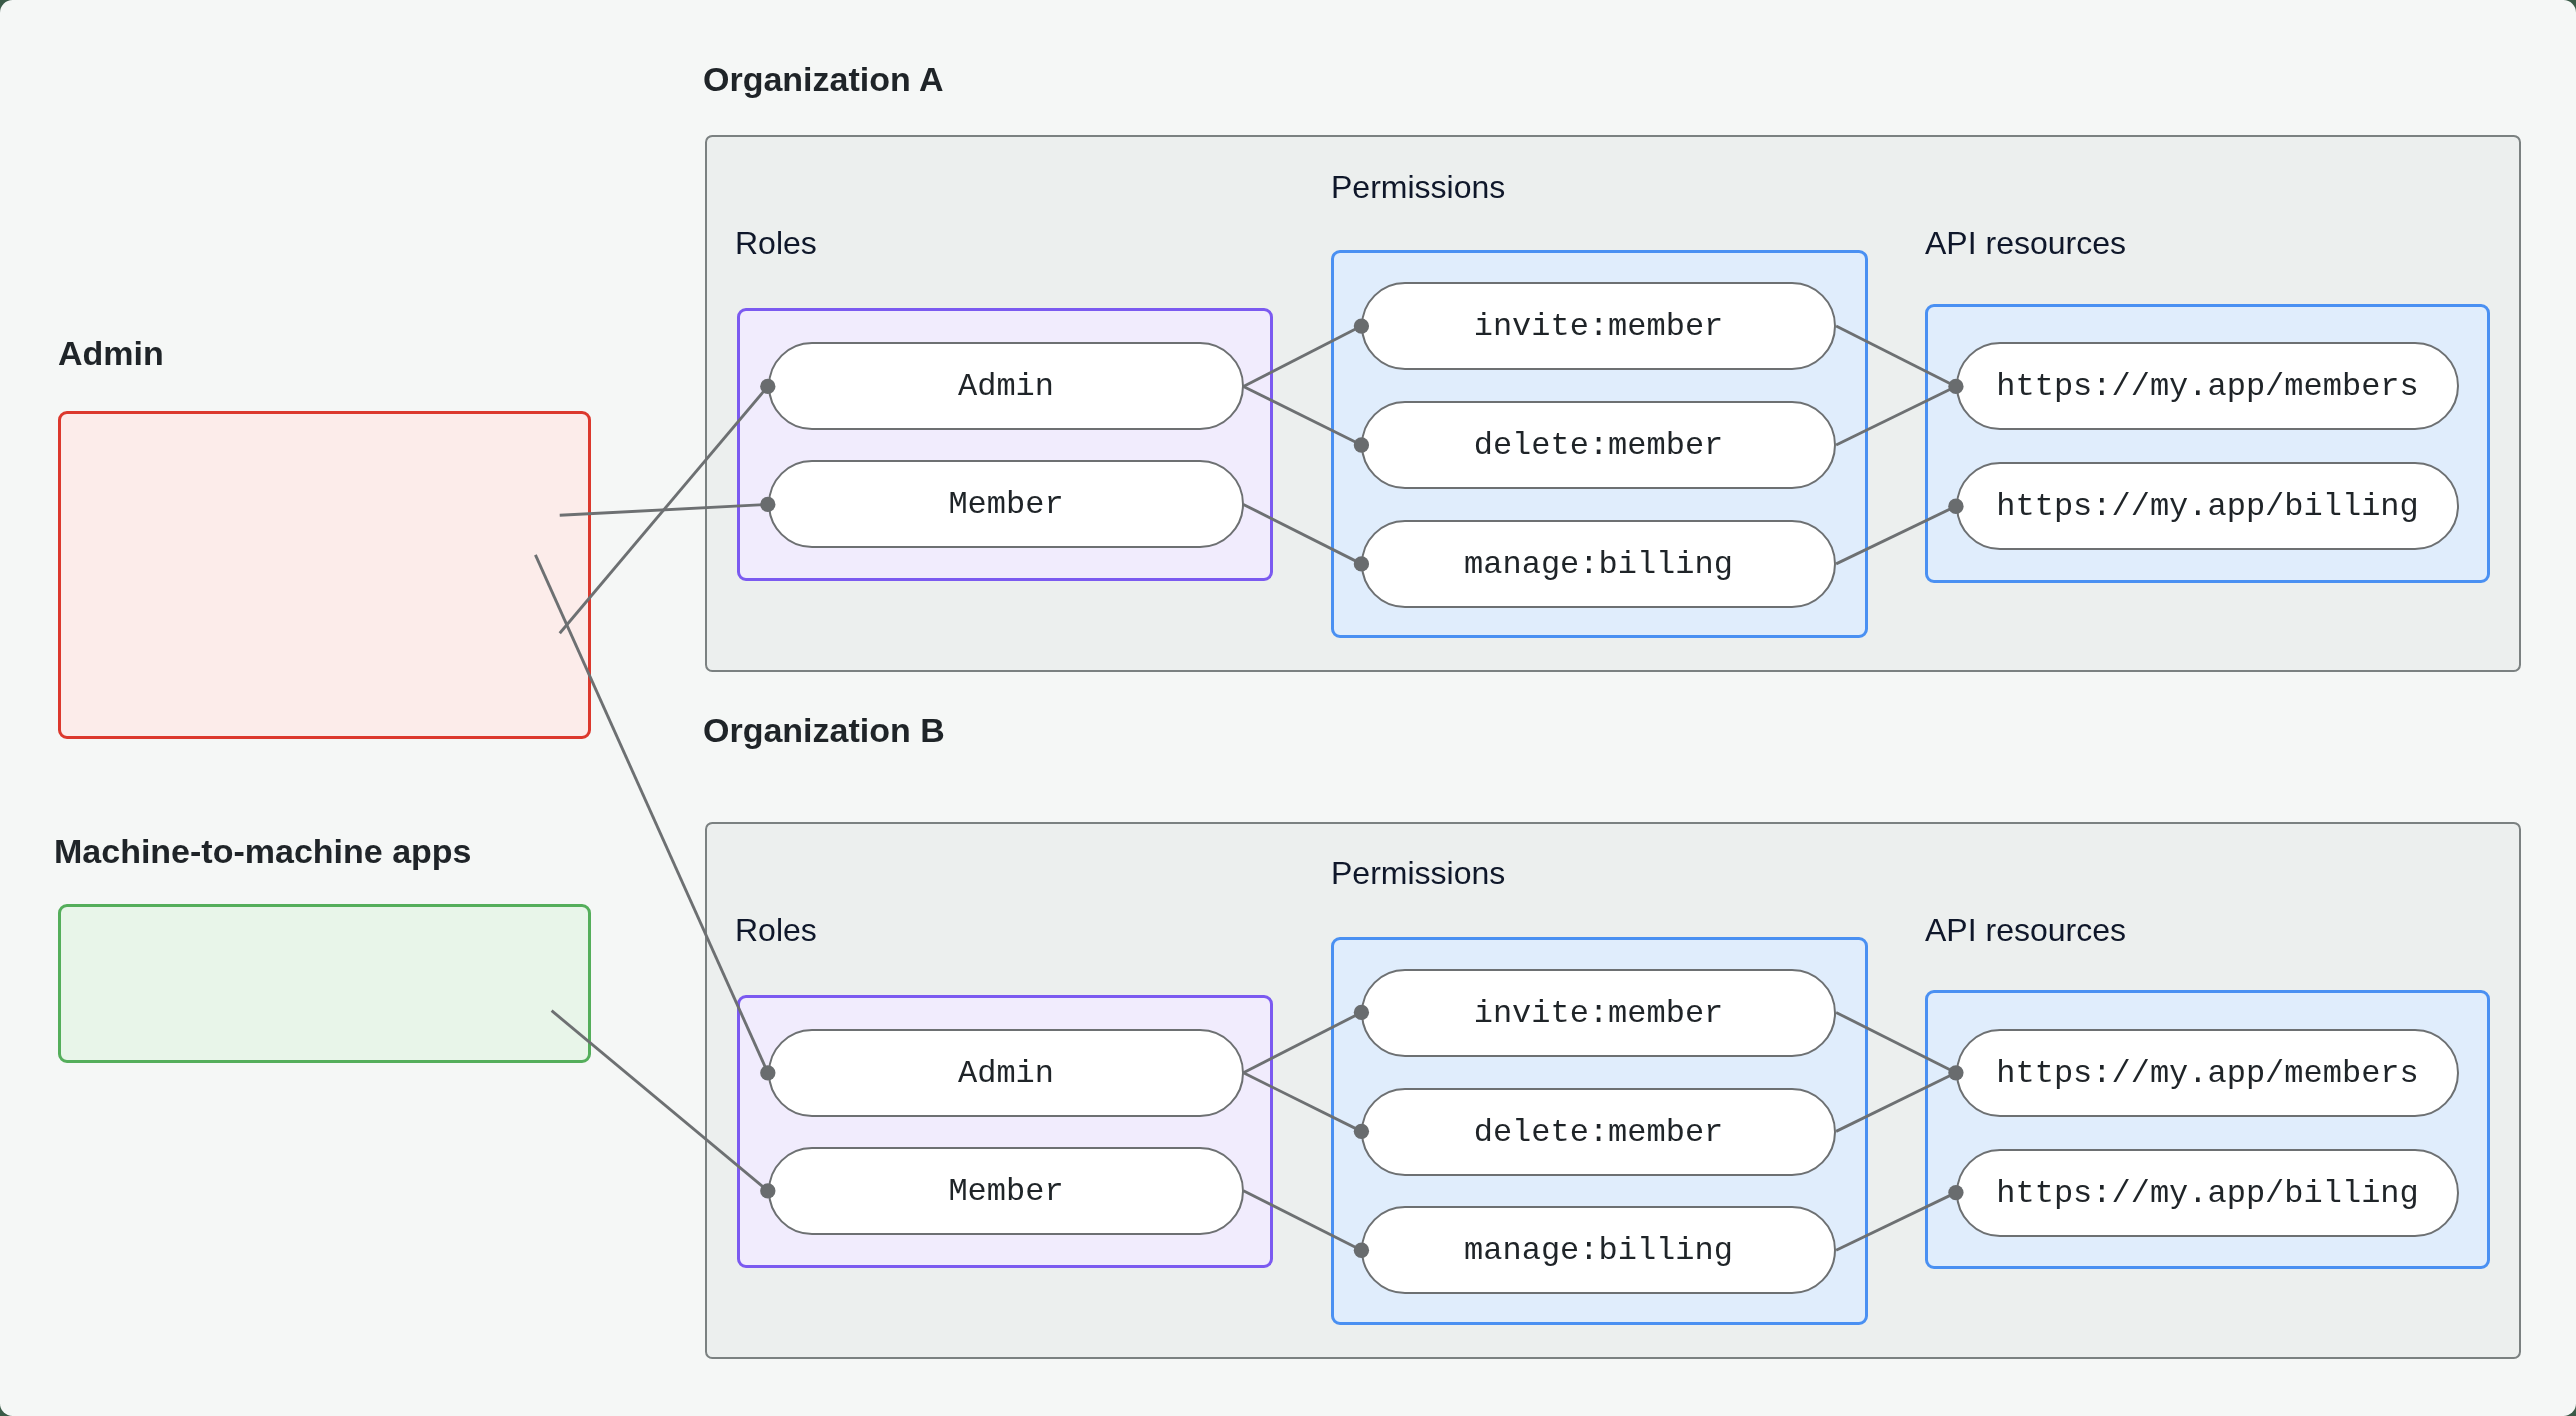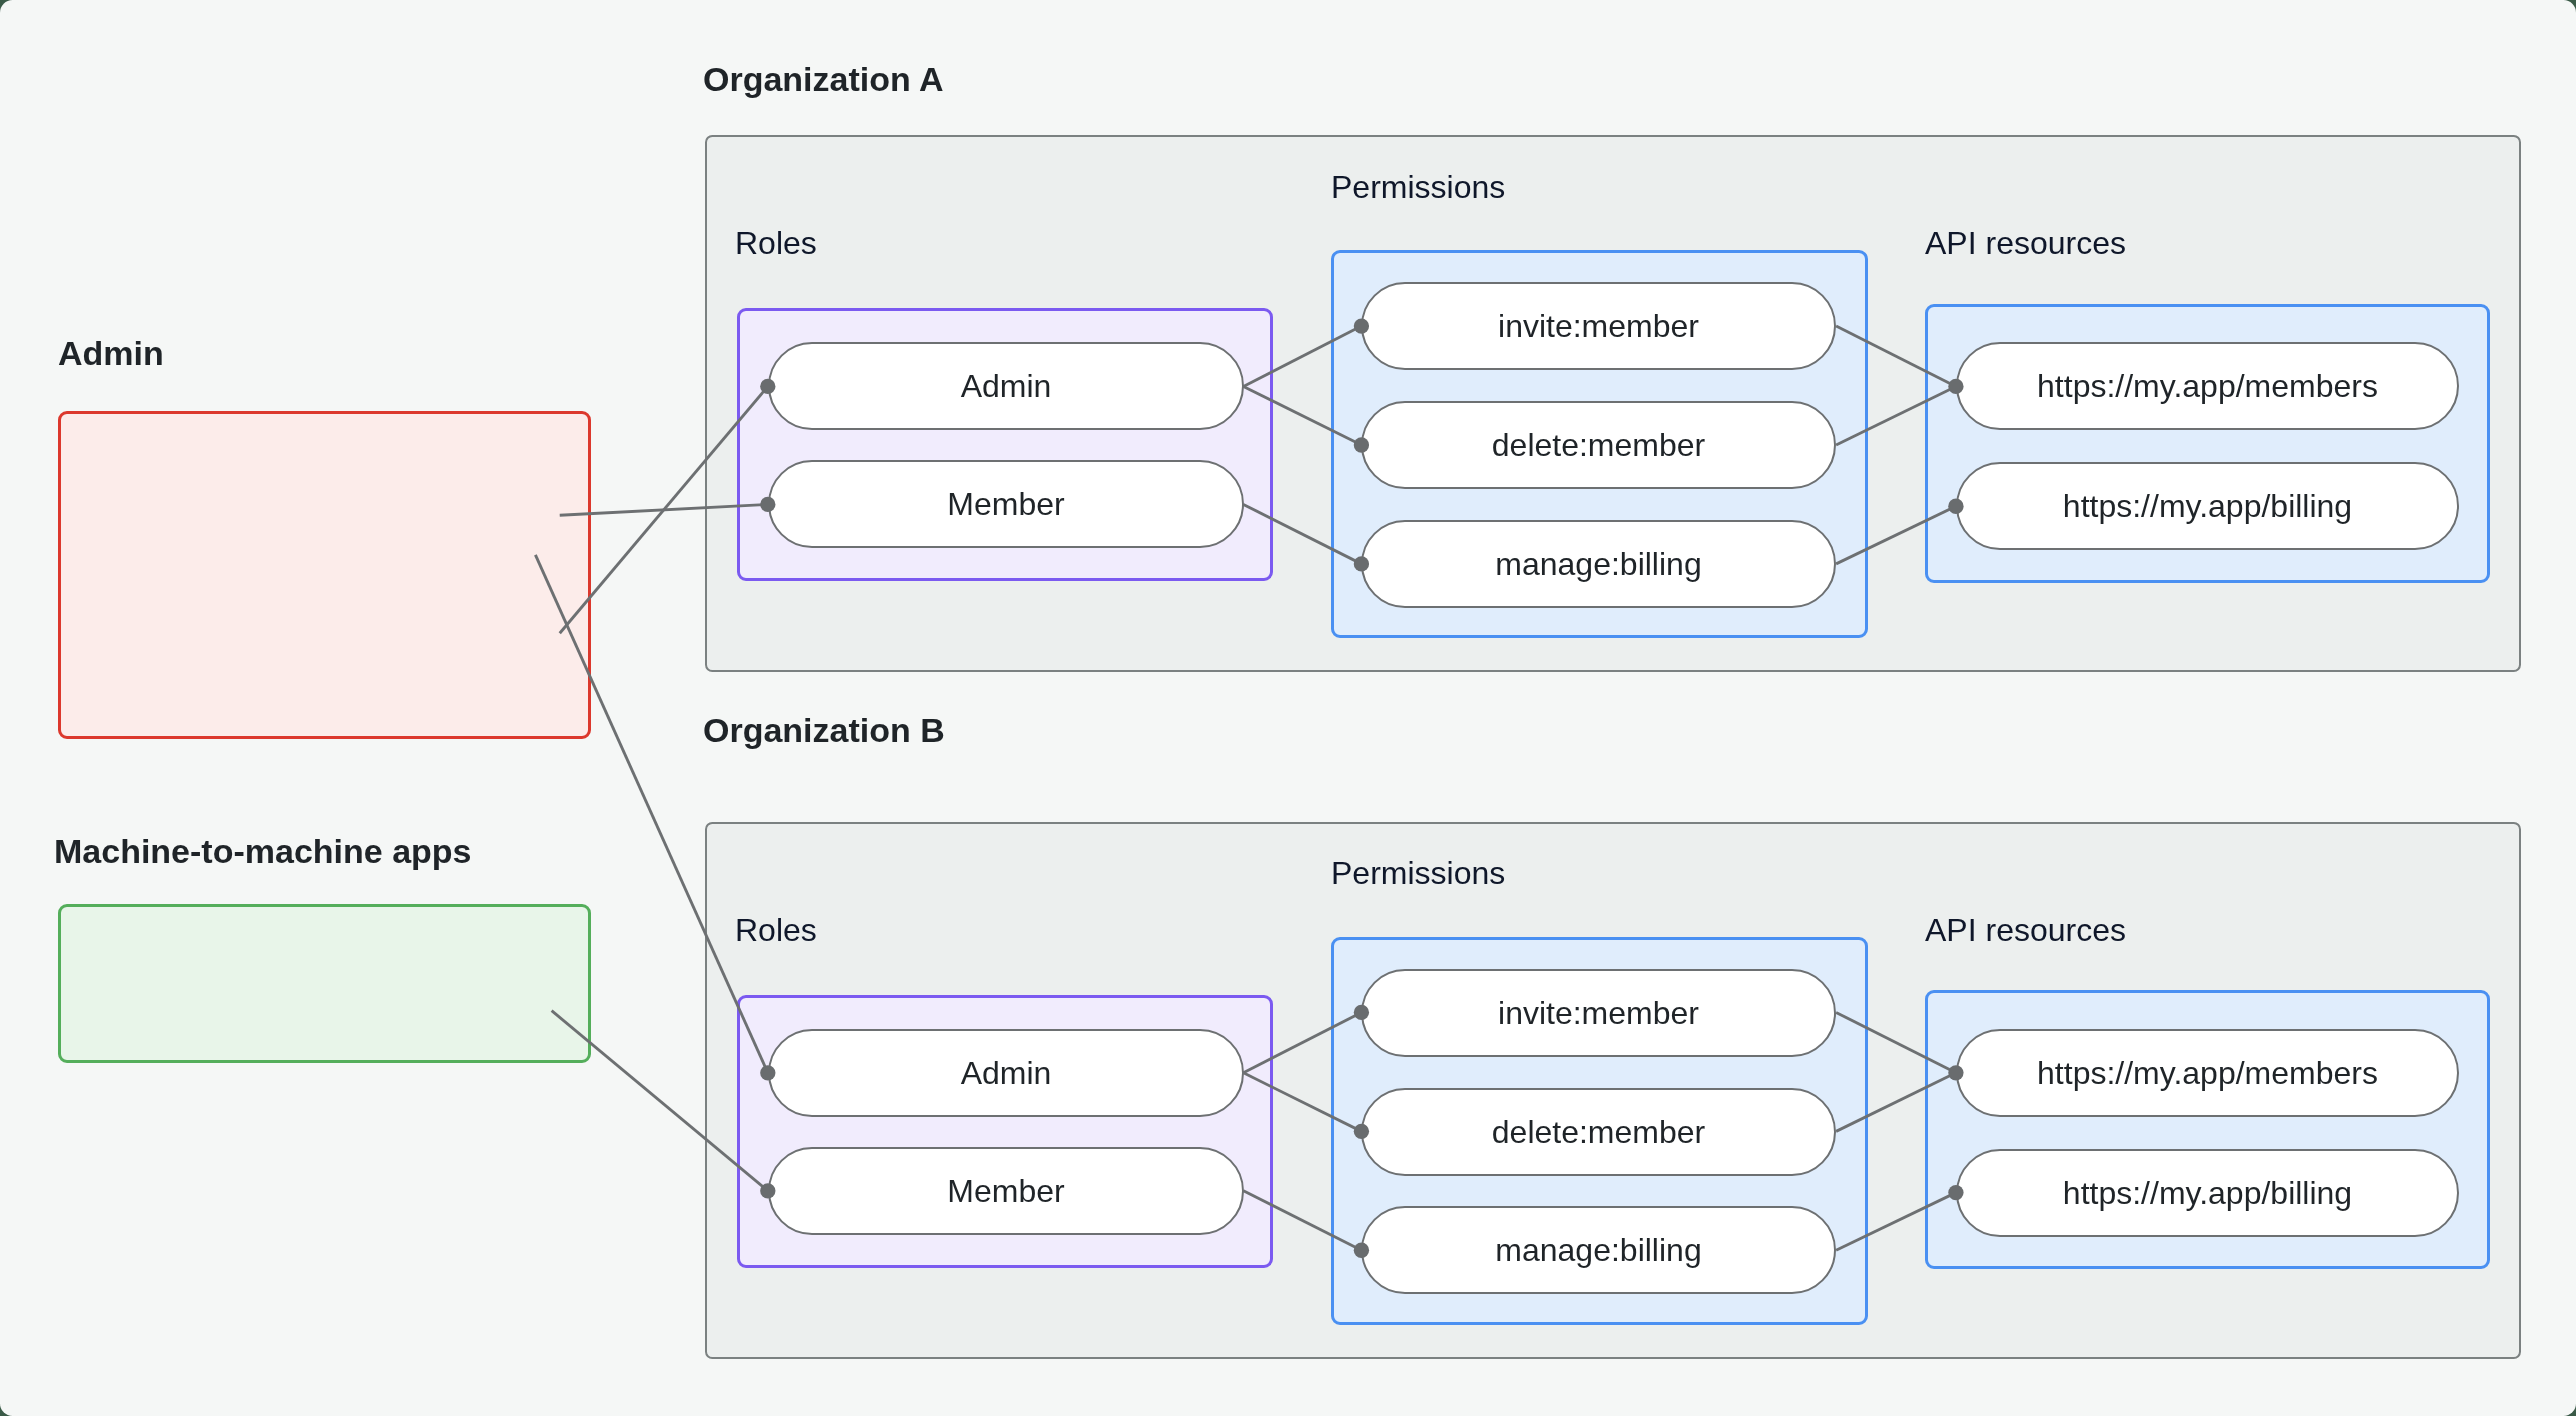--- a/index.html
+++ b/index.html
@@ -44,20 +44,21 @@
   .group.blue{background:#e0edfc;border:3.6px solid #4a90f2;}
   .pill{
     position:absolute;box-sizing:border-box;
     height:88px;
     background:#ffffff;
     border:2.7px solid #6d7072;
     border-radius:44px;
     display:flex;align-items:center;justify-content:center;
     font-size:32px;color:#1f2428;
     white-space:nowrap;
+    font-family:Liberation Mono, monospace;
   }
   svg.overlay{
     position:absolute;left:0;top:0;
     pointer-events:none;
   }
   svg.overlay line{stroke:#6d7072;stroke-width:3.2;}
   svg.overlay circle{fill:#696c6e;}
 </style>
 </head>
 <body>

